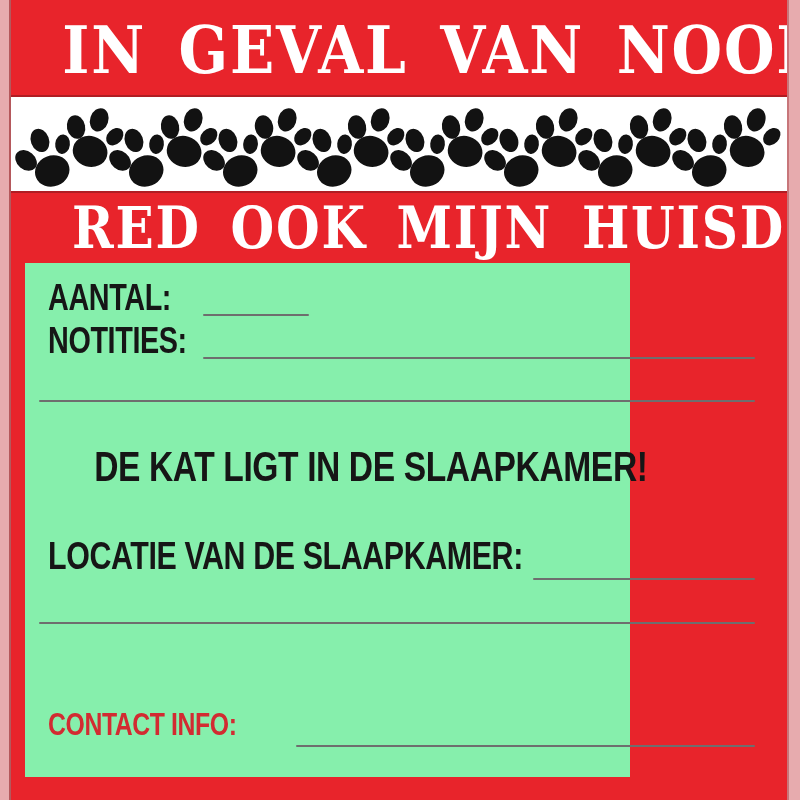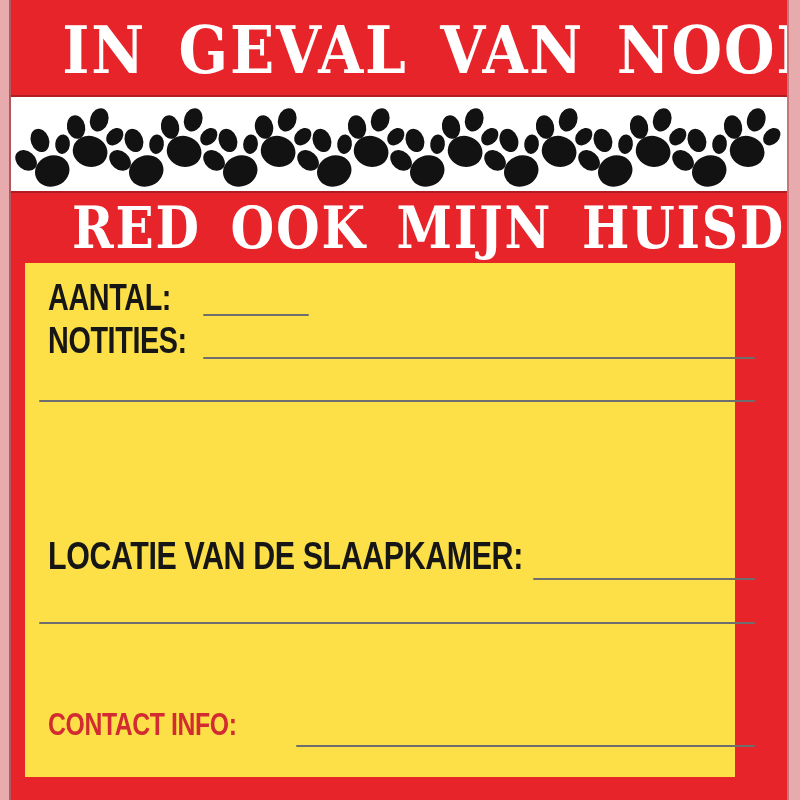--- a/index.html
+++ b/index.html
@@ -33,22 +33,22 @@
     display:flex;justify-content:space-between;align-items:flex-start;
     padding:2px 14px 0 14px;overflow:hidden;
   }
   .paw{flex:0 0 auto;width:70px;height:74px;margin:0 -12px;}
   .paw svg{width:70px;height:74px;display:block;}
   .paw:nth-child(odd){transform:translateY(22px) rotate(-22deg);}
   .paw:nth-child(even){transform:translateY(2px) rotate(16deg);}
 
   
   .panel{
-    position:absolute;left:25px;top:263px;width:710px;height:514px;
-    background:#fde047;z-index:2;
+    position:absolute;left:25px;top:263px;width:605px;height:514px;
+    background:#86efac;z-index:2;
   }
   .heavy{
     font-family:"Liberation Sans",sans-serif;font-weight:bold;
     color:var(--black,#161616);white-space:nowrap;
     display:inline-block;transform:scaleX(0.8);transform-origin:left center;
     letter-spacing:-0.5px;
   }
   .row-abs{position:absolute;}
   .lbl-aantal{left:23px;top:17px;font-size:36px;line-height:36px;}
   .lbl-notities{left:23px;top:60px;font-size:36px;line-height:36px;}
@@ -247,20 +247,23 @@
   <div class="panel">
 
     <span class="heavy row-abs lbl-aantal">AANTAL:</span>
     <div class="write-line line-aantal"></div>
 
     <span class="heavy row-abs lbl-notities">NOTITIES:</span>
     <div class="write-line line-notities"></div>
 
     <div class="write-line line-full-1"></div>
 
+    <div class="row-abs emphasis-wrap">
+      <span class="heavy">DE KAT LIGT IN DE SLAAPKAMER!</span>
+    </div>
 
     <span class="heavy row-abs lbl-locatie">LOCATIE VAN DE SLAAPKAMER:</span>
     <div class="write-line line-locatie"></div>
 
     <div class="write-line line-full-2"></div>
 
     <span class="heavy row-abs lbl-contact">CONTACT INFO:</span>
     <div class="write-line line-contact"></div>
 
   </div>

